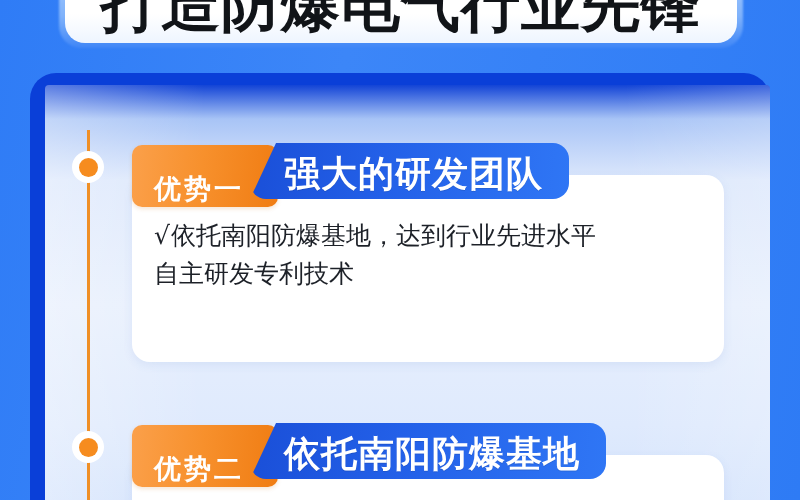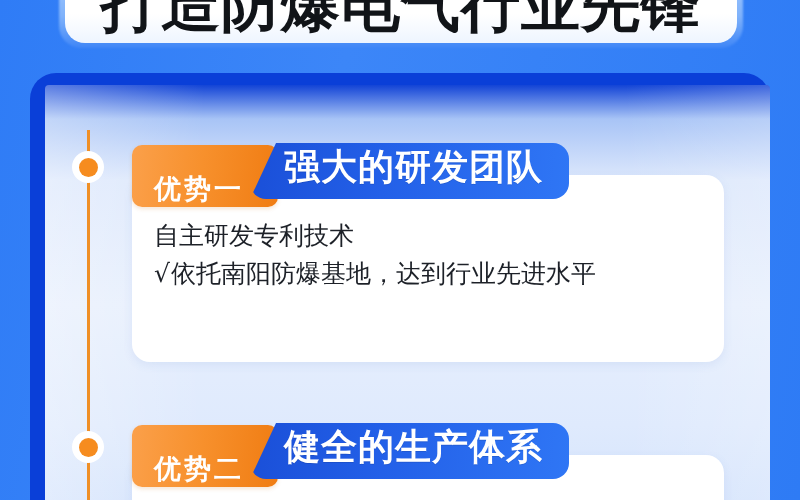--- a/index.html
+++ b/index.html
@@ -84,21 +84,21 @@
   .badge-orange span{
     color:#ffffff; font-size:27px; font-weight:bold; letter-spacing:3px;
     font-family:"DejaVu Sans","Liberation Sans",sans-serif;
   }
 
   .badge-blue{
     position:absolute; left:118px; top:0;
     height:56px; padding:0 26px 0 34px;
     background:linear-gradient(95deg,#1a4fd8 0%,#2360e8 42%,#2f76f5 100%);
     border-radius:16px 16px 16px 16px;
-    display:flex; align-items:flex-start;
+    display:flex; align-items:flex-end;
     clip-path:polygon(26px 0, 100% 0, 100% 100%, 0 100%);
   }
   .badge-blue span{
     color:#ffffff; font-size:36px; font-weight:bold; letter-spacing:1px;
     white-space:nowrap;
     font-family:"DejaVu Sans","Liberation Sans",sans-serif;
     text-shadow:0 1px 0 rgba(0,0,0,.10);
   }
 
   .adv-card{
@@ -132,40 +132,40 @@
 <div class="timeline"></div>
 <div class="tl-dot d1">
     <i></i>
   </div>
 <div class="tl-dot d2">
     <i></i>
   </div>
 
 <div class="adv a1">
   <div class="adv-card">
+    <div class="adv-line">
+      <span class="chk">√</span><span>依托南阳防爆基地，达到行业先进水平</span>
+    </div>
     <div class="adv-line cont">
       <span>自主研发专利技术</span>
-    </div>
-    <div class="adv-line">
-      <span class="chk">√</span><span>依托南阳防爆基地，达到行业先进水平</span>
     </div>
   </div>
   <div class="adv-head">
     <div class="badge-orange">
       <span>优势一</span>
     </div>
     <div class="badge-blue">
       <span>强大的研发团队</span>
     </div>
   </div>
 </div>
 
 <div class="adv a2">
   <div class="adv-card"></div>
   <div class="adv-head">
     <div class="badge-orange">
       <span>优势二</span>
     </div>
     <div class="badge-blue">
-      <span>健全的生产体系</span>
+      <span>依托南阳防爆基地</span>
     </div>
   </div>
 </div>
 
 </body></html>

